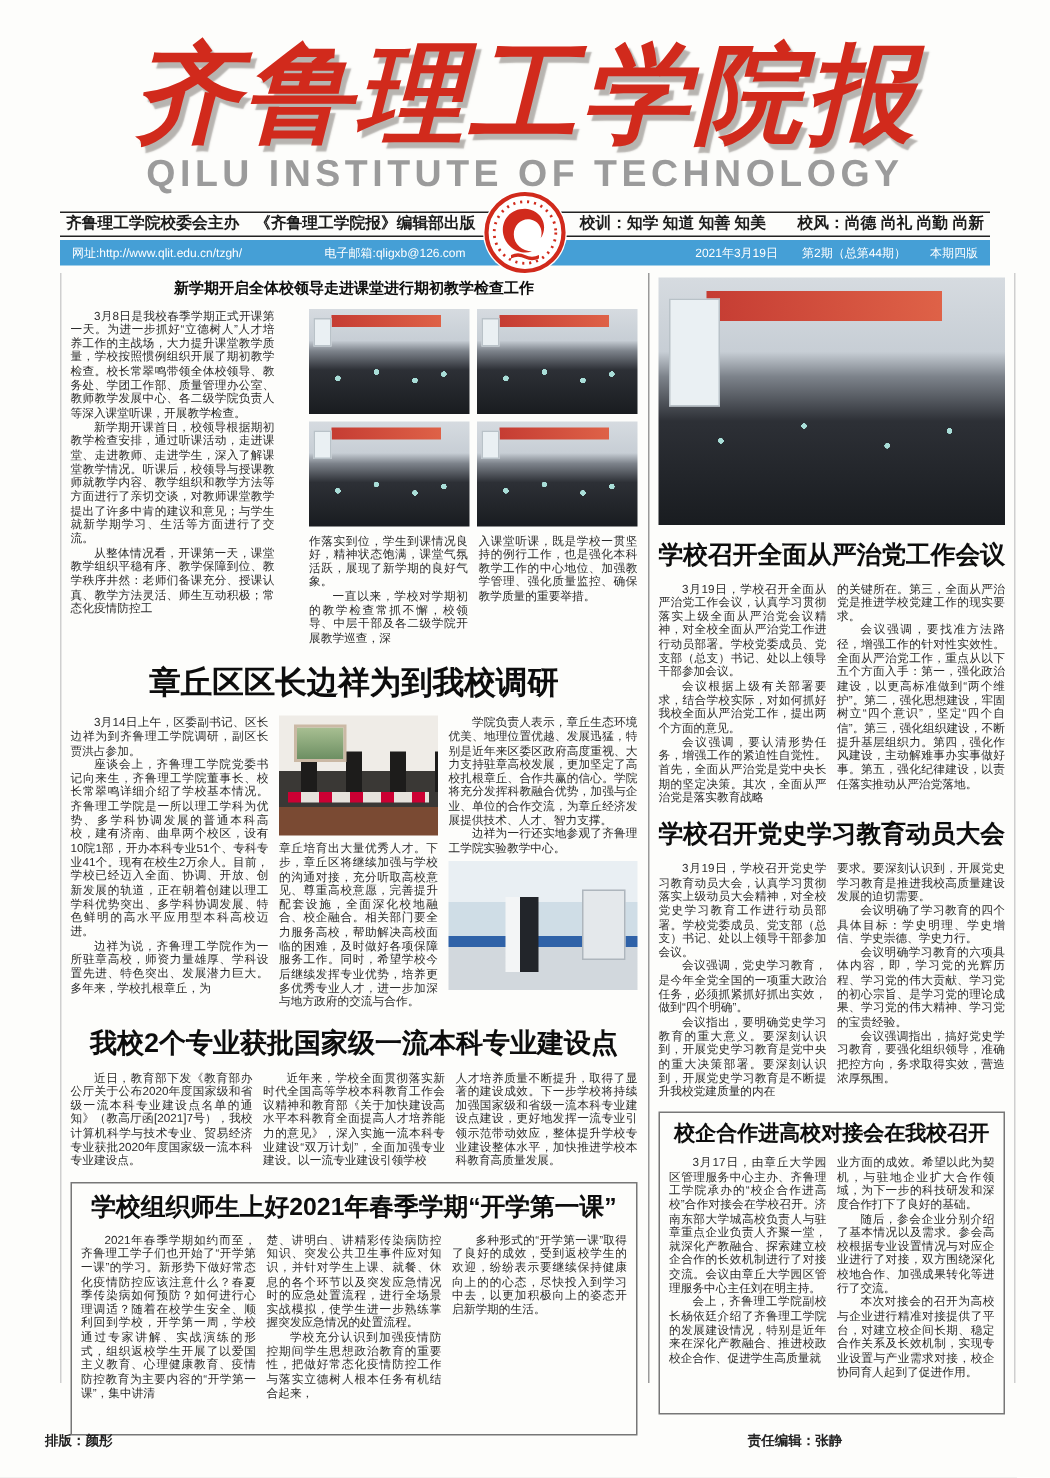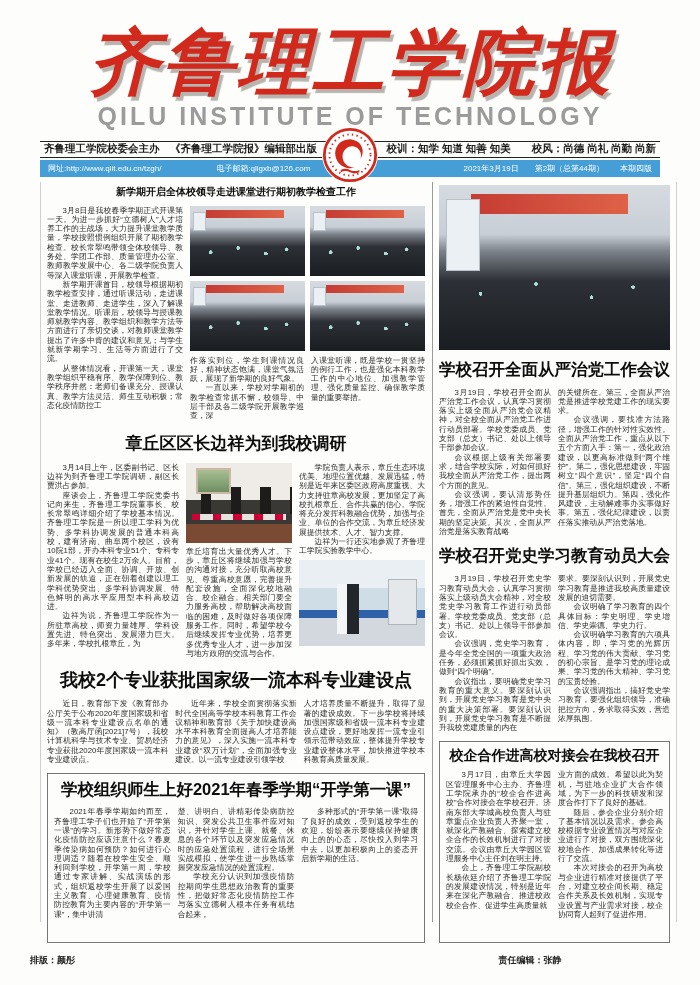--- a/index.html
+++ b/index.html
@@ -48,37 +48,37 @@
   .main-left {
     flex:0 0 392px; border-left:1px solid #cfcfcf; padding:0 7px 0 6px;
   }
   .main-right {
     flex:1; border-left:1px solid #9a9a9a; border-right:1px solid #cfcfcf;
     padding:0 6px;
   }
   
   .hl { font-weight:bold; text-align:center; color:#0d0d0d; margin:0; white-space:nowrap; }
   .hl1 { font-size:10px;  margin:3px 0 7px; }
-  .hl2 { font-size:17px;  margin:11px 0 8px; }
+  .hl2 { font-size:21px;  margin:11px 0 8px; }
   .hl3 { font-size:18px;  margin:10px 0 7px; }
   .hl4 { font-size:16.5px; margin:0 0 6px; }
   .hlr  { font-size:16.5px; margin:9px 0 7px; }
   .hlr3 { font-size:14px;   margin:0 0 5px; }
   
   .para {
     margin:0; font-size:7.8px; line-height:9.3px; text-align:justify;
     text-indent:2em; color:#2b2b2b;
   }
   .para.noindent { text-indent:0; }
   .cols  { display:flex; gap:7px; }
   .cols > * { flex:1; min-width:0; }
   .fw136 { flex:0 0 136px; }
   .fw132 { flex:0 0 132px; }
   .fw106 { flex:0 0 106px; }
-  .a1-body { display:flex; gap:7px; }
+  .a1-body { display:flex; gap:23px; }
   .a1-right { flex:1; min-width:0; }
   .photo-grid { display:grid; grid-template-columns:1fr 1fr; gap:5px; }
   .a1-cont { display:flex; gap:7px; margin-top:5px; }
   .a1-cont > * { flex:1; min-width:0; }
   .boxed { border:1px solid #777; padding:5px 6px 23px; margin-top:9px; }
   
   .photo { position:relative; overflow:hidden; background:#c9d2d8; }
   .ph-class {
     background:
       radial-gradient(circle 3px at 18% 66%, #a9ded8 60%, transparent 65%),

